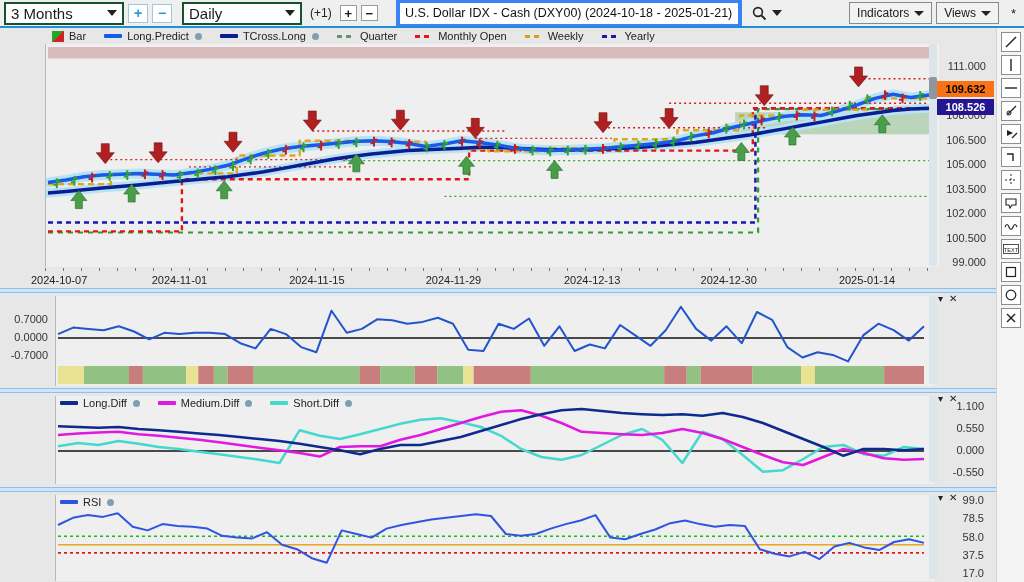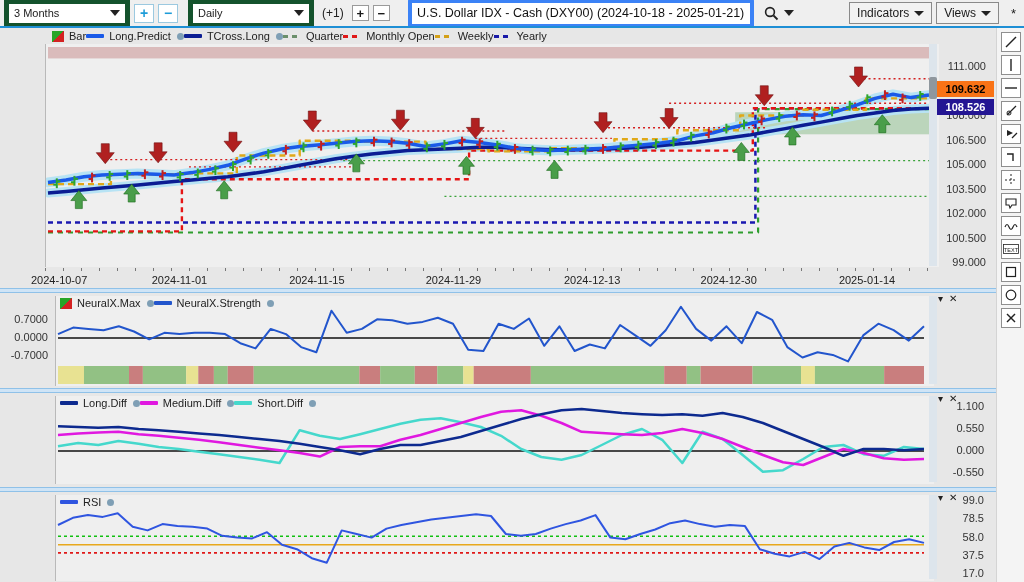--- a/index.html
+++ b/index.html
@@ -1,41 +1,41 @@
 <!DOCTYPE html>
 <html><head>
 <meta charset="utf-8">
 <style>
   html,body{margin:0;padding:0}
   .app{position:relative;width:1024px;height:582px;background:#e7e7e7;overflow:hidden;
        font-family:"Liberation Sans",sans-serif;font-size:12px;color:#1a1a1a}
   
   .toolbar{position:absolute;left:0;top:0;width:1024px;height:26px;background:#efefef;
            display:flex;align-items:center;gap:4px;padding:0 4px;box-sizing:border-box}
-  .select{display:flex;align-items:center;justify-content:space-between;border:5px solid #14532d;
-          background:#fff;width:106px;height:19px;padding:0 5px;font-size:11px;cursor:default}
+  .select{display:flex;align-items:center;justify-content:space-between;border:2px solid #14532d;
+          background:#fff;width:106px;height:19px;padding:0 5px;font-size:15px;cursor:default}
   .caret{width:0;height:0;border-left:5px solid transparent;border-right:5px solid transparent;border-top:6px solid #222}
   .tbtn{width:20px;height:19px;border:1px solid #9a9a9a;background:#fff;display:flex;align-items:center;
         justify-content:center;font-size:14px;font-weight:bold;line-height:1;box-sizing:border-box}
   .tbtn.blue{color:#1e9cd8;border-color:#9cc9e0}
   .tbtn.small{width:17px;height:16px;font-size:13px}
   .offset{font-size:12px;color:#222;margin:0 4px}
   .title-input{width:334px;height:19px;border:4px solid #3b82f6;border-radius:2px;background:#fff;
                text-align:center;font-size:12.5px;color:#111;font-family:"Liberation Sans",sans-serif;margin-left:14px}
   .searchwrap{display:flex;align-items:center;gap:5px;margin-left:6px}
   .rightgrp{margin-left:auto;display:flex;align-items:center;gap:4px}
   .gbtn{height:20px;border:1px solid #8a8a8a;background:#f2f2f2;display:flex;align-items:center;gap:5px;
         padding:0 7px;font-size:12px}
   .gbtn .caret{border-top-width:5px}
   .star{font-size:13px;margin:0 4px 0 8px}
   .topline{position:absolute;left:0;top:26px;width:1024px;height:2px;background:#1e8fd5}
   
   .panel{position:absolute;left:0;width:996px;overflow:hidden}
   .panel svg{position:absolute;background:#efefef;border-left:1px solid #b9b9b9}
-  .legend{position:absolute;display:flex;align-items:center;height:14px;z-index:5}
+  .legend{position:absolute;display:flex;align-items:center;gap:18px;height:14px;z-index:5}
   .litem{display:flex;align-items:center;gap:5px;font-size:11px;color:#222;white-space:nowrap}
   .sw{display:inline-block;width:18px;height:4px;color:#888}
   .sw.line{background:currentColor;height:4px;border-radius:1px}
   .sw.dash{background:repeating-linear-gradient(90deg,currentColor 0 5px,transparent 5px 9px);height:3px}
   .sw.baricon{width:12px;height:11px;background:linear-gradient(135deg,#27a527 50%,#d42222 50%)}
   .info-dot{width:7px;height:7px;border-radius:50%;background:#7f9fb5;display:inline-block;margin-left:1px}
   .yaxis{position:absolute;font-size:11px;color:#333}
   .ytick{position:absolute;left:0;width:46px;text-align:right}
   .yaxis.right .ytick{text-align:right}
   .xaxis{position:absolute;height:20px;font-size:11px;color:#222}
@@ -345,32 +345,20 @@
     <div class="vtrack" style="left:929px;top:16px;height:222px">
       <div class="vthumb" style="top:33px"></div>
     </div>
     <div class="ptag" style="top:53px;background:#f97316;color:#000">109.632</div>
     <div class="ptag" style="top:71px;background:#241693;color:#fff">108.526</div>
   </div>
 
   <div class="sep" style="top:288px"></div>
 
   <div class="panel" style="top:293px;height:95px">
-    <div class="legend" style="left:60px;top:3px">
-      <span class="litem">
-        <span class="sw baricon"></span>
-        <span>NeuralX.Max</span>
-        <span class="info-dot"></span>
-      </span>
-      <span class="litem">
-        <span class="sw line" style="color: rgb(34, 85, 204);"></span>
-        <span>NeuralX.Strength</span>
-        <span class="info-dot"></span>
-      </span>
-    </div>
     <svg width="878" height="90" style="left:55px;top:3px">
         <line x1="2" x2="868" y1="42" y2="42" stroke="#111" stroke-width="1.5"></line>
         <polyline points="2.0,38.1 17.2,31.6 32.4,32.9 47.6,34.2 62.8,30.3 78.0,35.5 93.2,43.3 108.4,36.8 123.5,38.1 138.7,36.8 153.9,36.8 169.1,38.1 184.3,47.2 199.5,52.4 214.7,32.9 229.9,38.1 245.1,51.1 260.3,56.3 275.5,14.7 290.7,36.8 305.9,32.9 321.1,23.3 336.2,24.3 351.4,27.7 366.6,25.9 381.8,21.7 397.0,27.7 412.2,53.7 427.4,55.0 442.6,27.7 457.8,32.9 473.0,22.5 488.2,49.8 503.4,30.3 518.6,55.0 533.8,48.5 548.9,52.4 564.1,29.0 579.3,39.4 594.5,49.8 609.7,34.2 624.9,10.8 640.1,32.9 655.3,44.6 670.5,30.3 685.7,47.2 700.9,16.0 716.1,23.8 731.3,51.1 746.5,61.5 761.6,56.3 776.8,58.9 792.0,65.4 807.2,39.4 822.4,27.7 837.6,34.2 852.8,44.6 868.0,30.3" fill="none" stroke="#2255cc" stroke-width="2" stroke-dasharray="none" stroke-linejoin="round" stroke-linecap="butt"></polyline>
         <rect x="2" y="70" width="25.98" height="18" fill="#e8e292"></rect>
         <rect x="27.98" y="70" width="45.032" height="18" fill="#92c184"></rect>
         <rect x="73.012" y="70" width="13.856000000000009" height="18" fill="#c97e7e"></rect>
         <rect x="86.86800000000001" y="70" width="43.3" height="18" fill="#92c184"></rect>
         <rect x="130.168" y="70" width="12.123999999999995" height="18" fill="#e8e292"></rect>
         <rect x="142.292" y="70" width="15.587999999999994" height="18" fill="#c97e7e"></rect>
         <rect x="157.88" y="70" width="13.856000000000023" height="18" fill="#92c184"></rect>

